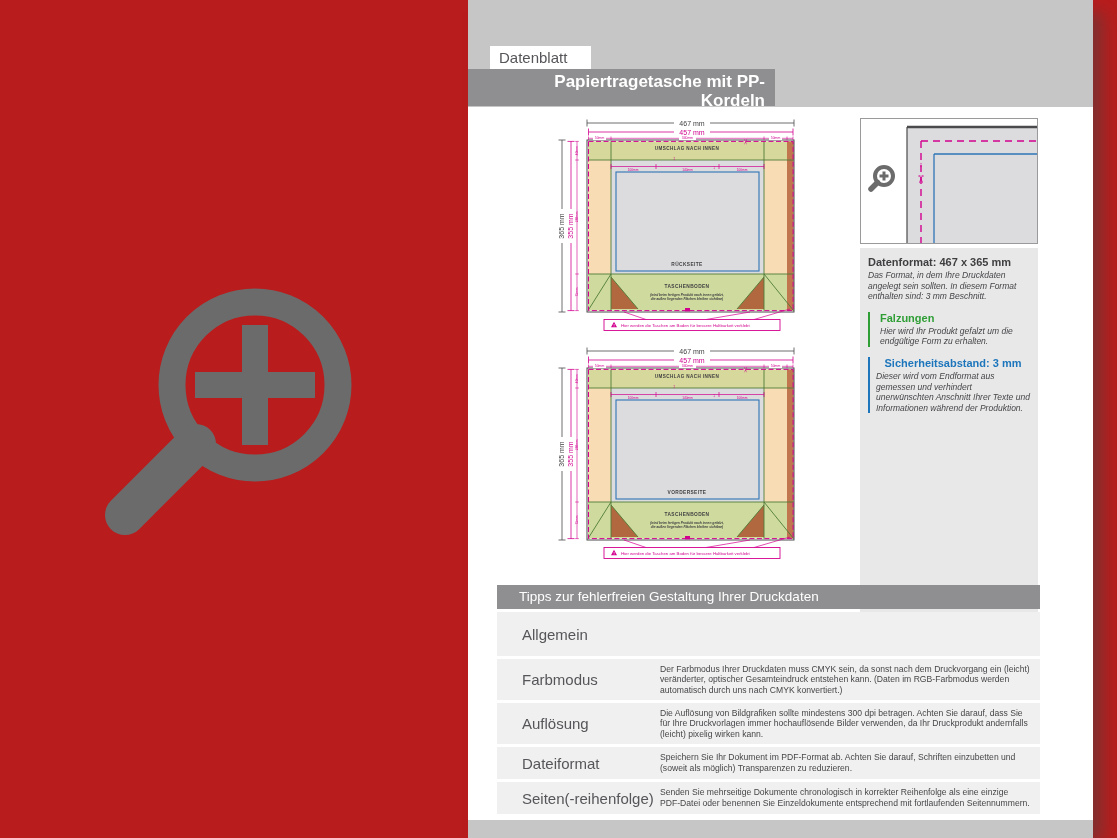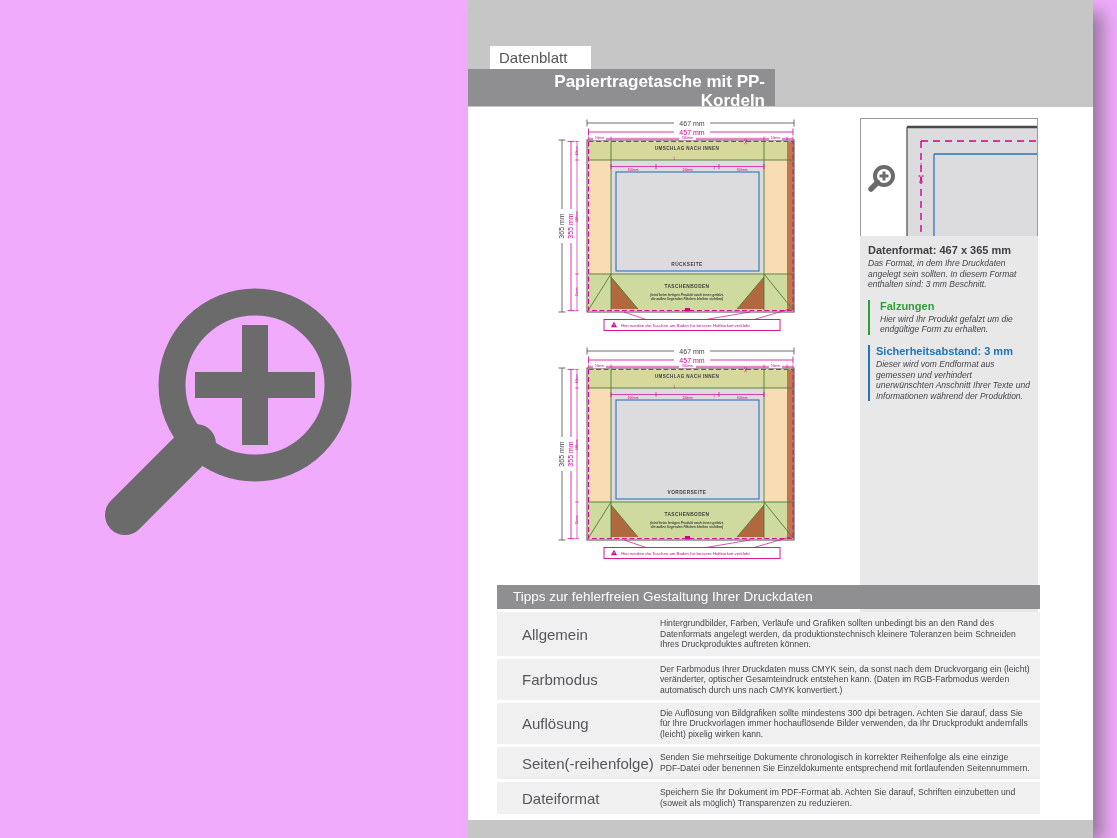--- a/index.html
+++ b/index.html
@@ -1,52 +1,52 @@
 <!DOCTYPE html>
 <html><head>
 <meta charset="utf-8">
 <style>
   html,body{margin:0;padding:0;background:#ffffff;font-family:"Liberation Sans",sans-serif;}
-  .stage{position:relative;width:1117px;height:838px;background:#f0abfc;overflow:hidden;}
+  .stage{position:relative;width:1117px;height:838px;background:#b91c1c;overflow:hidden;}
   .page{position:absolute;left:468px;top:0;width:625px;height:838px;background:#ffffff;
         box-shadow:14px 8px 16px -4px rgba(70,70,70,.5);}
   .page-header{position:absolute;left:0;top:0;width:100%;height:107px;background:#c6c6c7;}
   .datenblatt-box{position:absolute;left:22px;top:46px;width:101px;height:23px;background:#ffffff;
         color:#56565a;font-size:15px;line-height:23px;padding-left:9px;box-sizing:border-box;}
   .title-band{position:absolute;left:0;top:69px;width:307px;height:37px;background:#8f8f91;
         color:#ffffff;text-align:right;box-sizing:border-box;padding:3px 10px 0 0;}
   .title-band .t1{font-size:17px;font-weight:bold;line-height:19px;padding-left:23px;}
   .title-band .t2{font-size:11.5px;line-height:13px;text-align:right;}
   .page-footer{position:absolute;left:0;top:820px;width:100%;height:18px;background:#c6c6c7;}
 
   .sheet{position:absolute;left:86px;width:246px;height:222px;}
 
   
   .zoombox{position:absolute;left:392px;top:118px;width:178px;height:126px;background:#ffffff;
         border:1px solid #9a9a9c;box-sizing:border-box;overflow:hidden;}
 
   
-  .infopanel{position:absolute;left:392px;top:236px;width:178px;height:378px;background:#e8e8e9;
+  .infopanel{position:absolute;left:392px;top:248px;width:178px;height:378px;background:#e8e8e9;
         box-sizing:border-box;padding:8px 8px 6px 8px;overflow:hidden;color:#464649;}
   .infopanel p{margin:0 0 8px 0;font-size:8.5px;line-height:10.6px;font-style:italic;}
   .sec{margin-bottom:10px;}
   .sec .sec-title{font-size:11px;font-weight:bold;margin:0 0 2px 0;}
   .sec-datenformat .sec-title{color:#3f3f41;}
   .sec-endformat{border-left:2.5px solid #d2008f;padding-left:6px;}
   .sec-endformat .sec-title,.sec-endformat .sub{color:#d2008f;}
   .sec-endformat .sub{font-size:7.3px;font-weight:bold;line-height:9px;}
   .sec-falzungen{border-left:2.5px solid #2f9e35;padding-left:10px;}
   .sec-falzungen .sec-title{color:#2f9e35;}
   .sec-sicherheit{border-left:2.5px solid #1d76bc;padding-left:6px;}
-  .sec-sicherheit .sec-title{color:#1d76bc;}
+  .sec-sicherheit .sec-title{color:#1d76bc;text-align:center;}
 
   
   .tips{position:absolute;left:29px;top:585px;width:543px;}
   .tips-header{height:24px;background:#8f8f91;color:#ffffff;font-size:13.5px;line-height:24px;
-        padding-left:16px;box-sizing:border-box;}
+        padding-left:22px;box-sizing:border-box;}
   .tip-row{display:flex;background:#f0f0f0;margin-top:3px;align-items:center;}
   .tip-label{width:163px;box-sizing:border-box;padding-left:25px;font-size:15px;color:#56565a;flex:none;}
   .tip-text{flex:1;font-size:8.6px;line-height:10.6px;color:#464649;padding:5px 10px 5px 0;}
 
   svg text{font-family:"Liberation Sans",sans-serif;}
 </style>
 </head>
 <body>
 <div class="stage">
 
@@ -341,36 +341,35 @@
     <div class="sec sec-sicherheit">
       <div class="sec-title">Sicherheitsabstand: 3 mm</div>
       <p style="margin-bottom:12px;">Dieser wird vom Endformat aus gemessen und verhindert unerwünschten Anschnitt Ihrer Texte und Informationen während der Produktion.</p>
     </div>
   </div>
 
   <div class="tips">
     <div class="tips-header">Tipps zur fehlerfreien Gestaltung Ihrer Druckdaten</div>
     <div class="tip-row" style="height:44px;">
       <div class="tip-label">Allgemein</div>
-      <div class="tip-text">Hintergrundbilder, Farben, Verläufe und Grafiken sollten unbedingt bis an den Rand des Datenformats angelegt werden, da produktionstechnisch kleinere Toleranzen beim Schneiden Ihres Druckproduktes auftreten können.</div>
     </div>
     <div class="tip-row" style="height:41px;">
       <div class="tip-label">Farbmodus</div>
       <div class="tip-text">Der Farbmodus Ihrer Druckdaten muss CMYK sein, da sonst nach dem Druckvorgang ein (leicht) veränderter, optischer Gesamteindruck entstehen kann. (Daten im RGB-Farbmodus werden automatisch durch uns nach CMYK konvertiert.)</div>
     </div>
     <div class="tip-row" style="height:41px;">
       <div class="tip-label">Auflösung</div>
       <div class="tip-text">Die Auflösung von Bildgrafiken sollte mindestens 300 dpi betragen. Achten Sie darauf, dass Sie für Ihre Druckvorlagen immer hochauflösende Bilder verwenden, da Ihr Druckprodukt andernfalls (leicht) pixelig wirken kann.</div>
     </div>
     <div class="tip-row" style="height:32px;">
+      <div class="tip-label">Dateiformat</div>
+      <div class="tip-text">Speichern Sie Ihr Dokument im PDF-Format ab. Achten Sie darauf, Schriften einzubetten und (soweit als möglich) Transparenzen zu reduzieren.</div>
+    </div>
+    <div class="tip-row" style="height:32px;">
       <div class="tip-label">Seiten(-reihenfolge)</div>
       <div class="tip-text">Senden Sie mehrseitige Dokumente chronologisch in korrekter Reihenfolge als eine einzige PDF-Datei oder benennen Sie Einzeldokumente entsprechend mit fortlaufenden Seitennummern.</div>
     </div>
-    <div class="tip-row" style="height:32px;">
-      <div class="tip-label">Dateiformat</div>
-      <div class="tip-text">Speichern Sie Ihr Dokument im PDF-Format ab. Achten Sie darauf, Schriften einzubetten und (soweit als möglich) Transparenzen zu reduzieren.</div>
-    </div>
   </div>
 
   <div class="page-footer"></div>
 </div>
 
 </div>
 
 </body></html>

